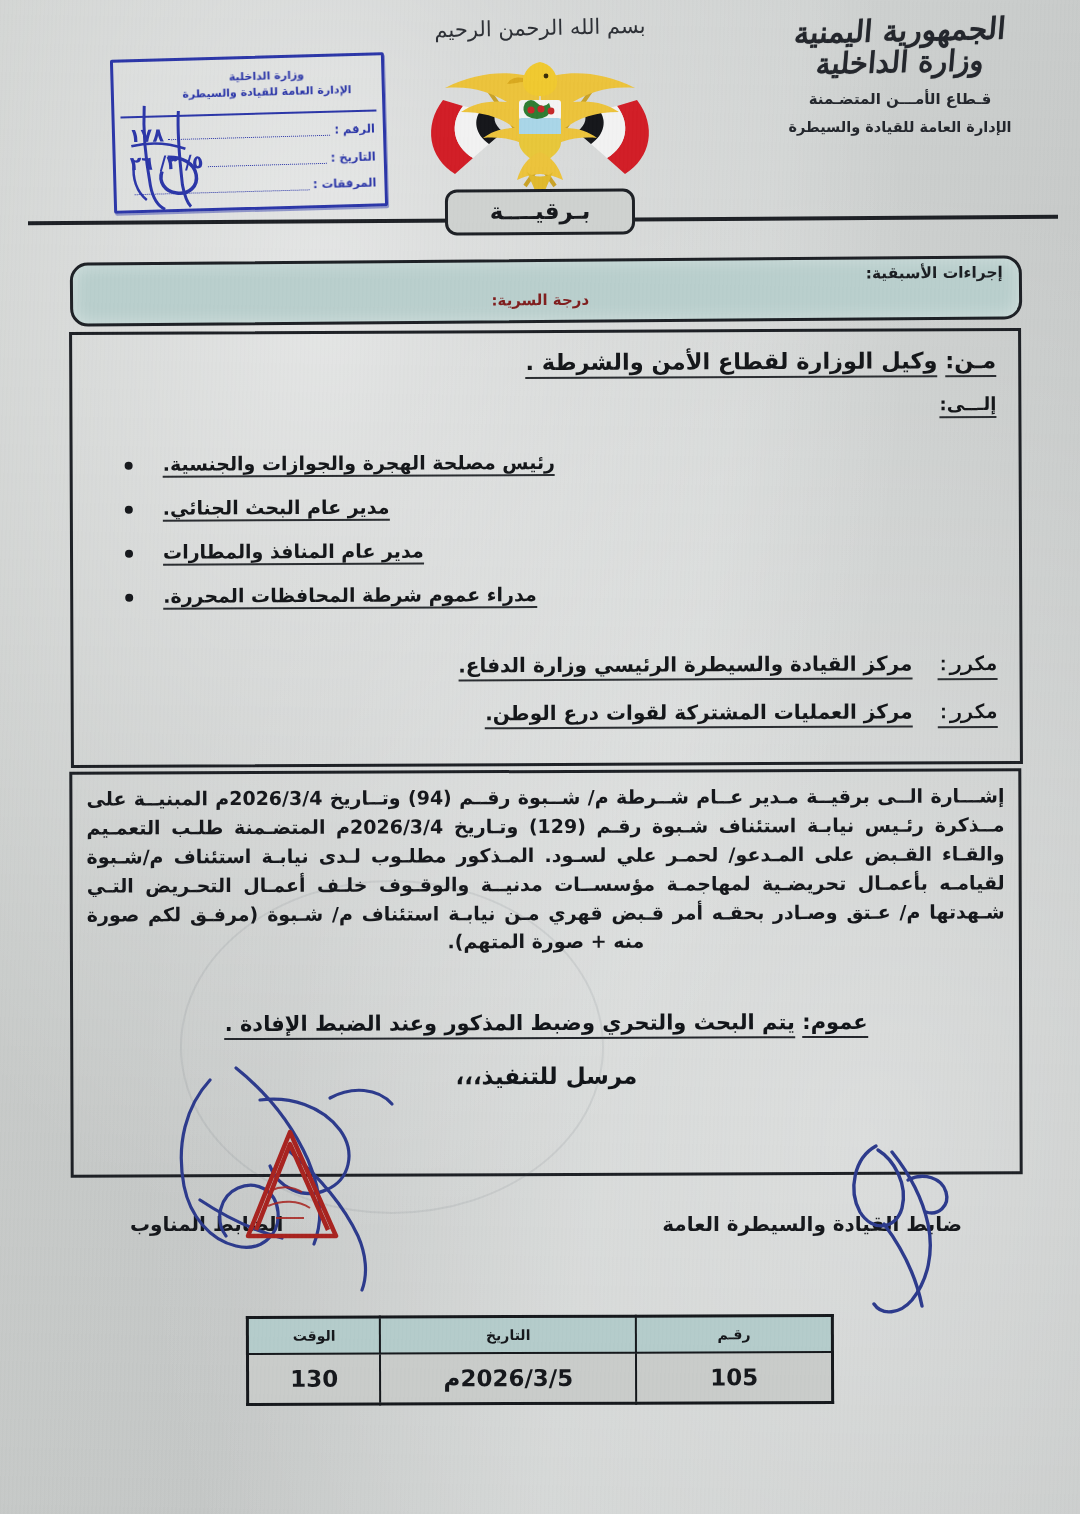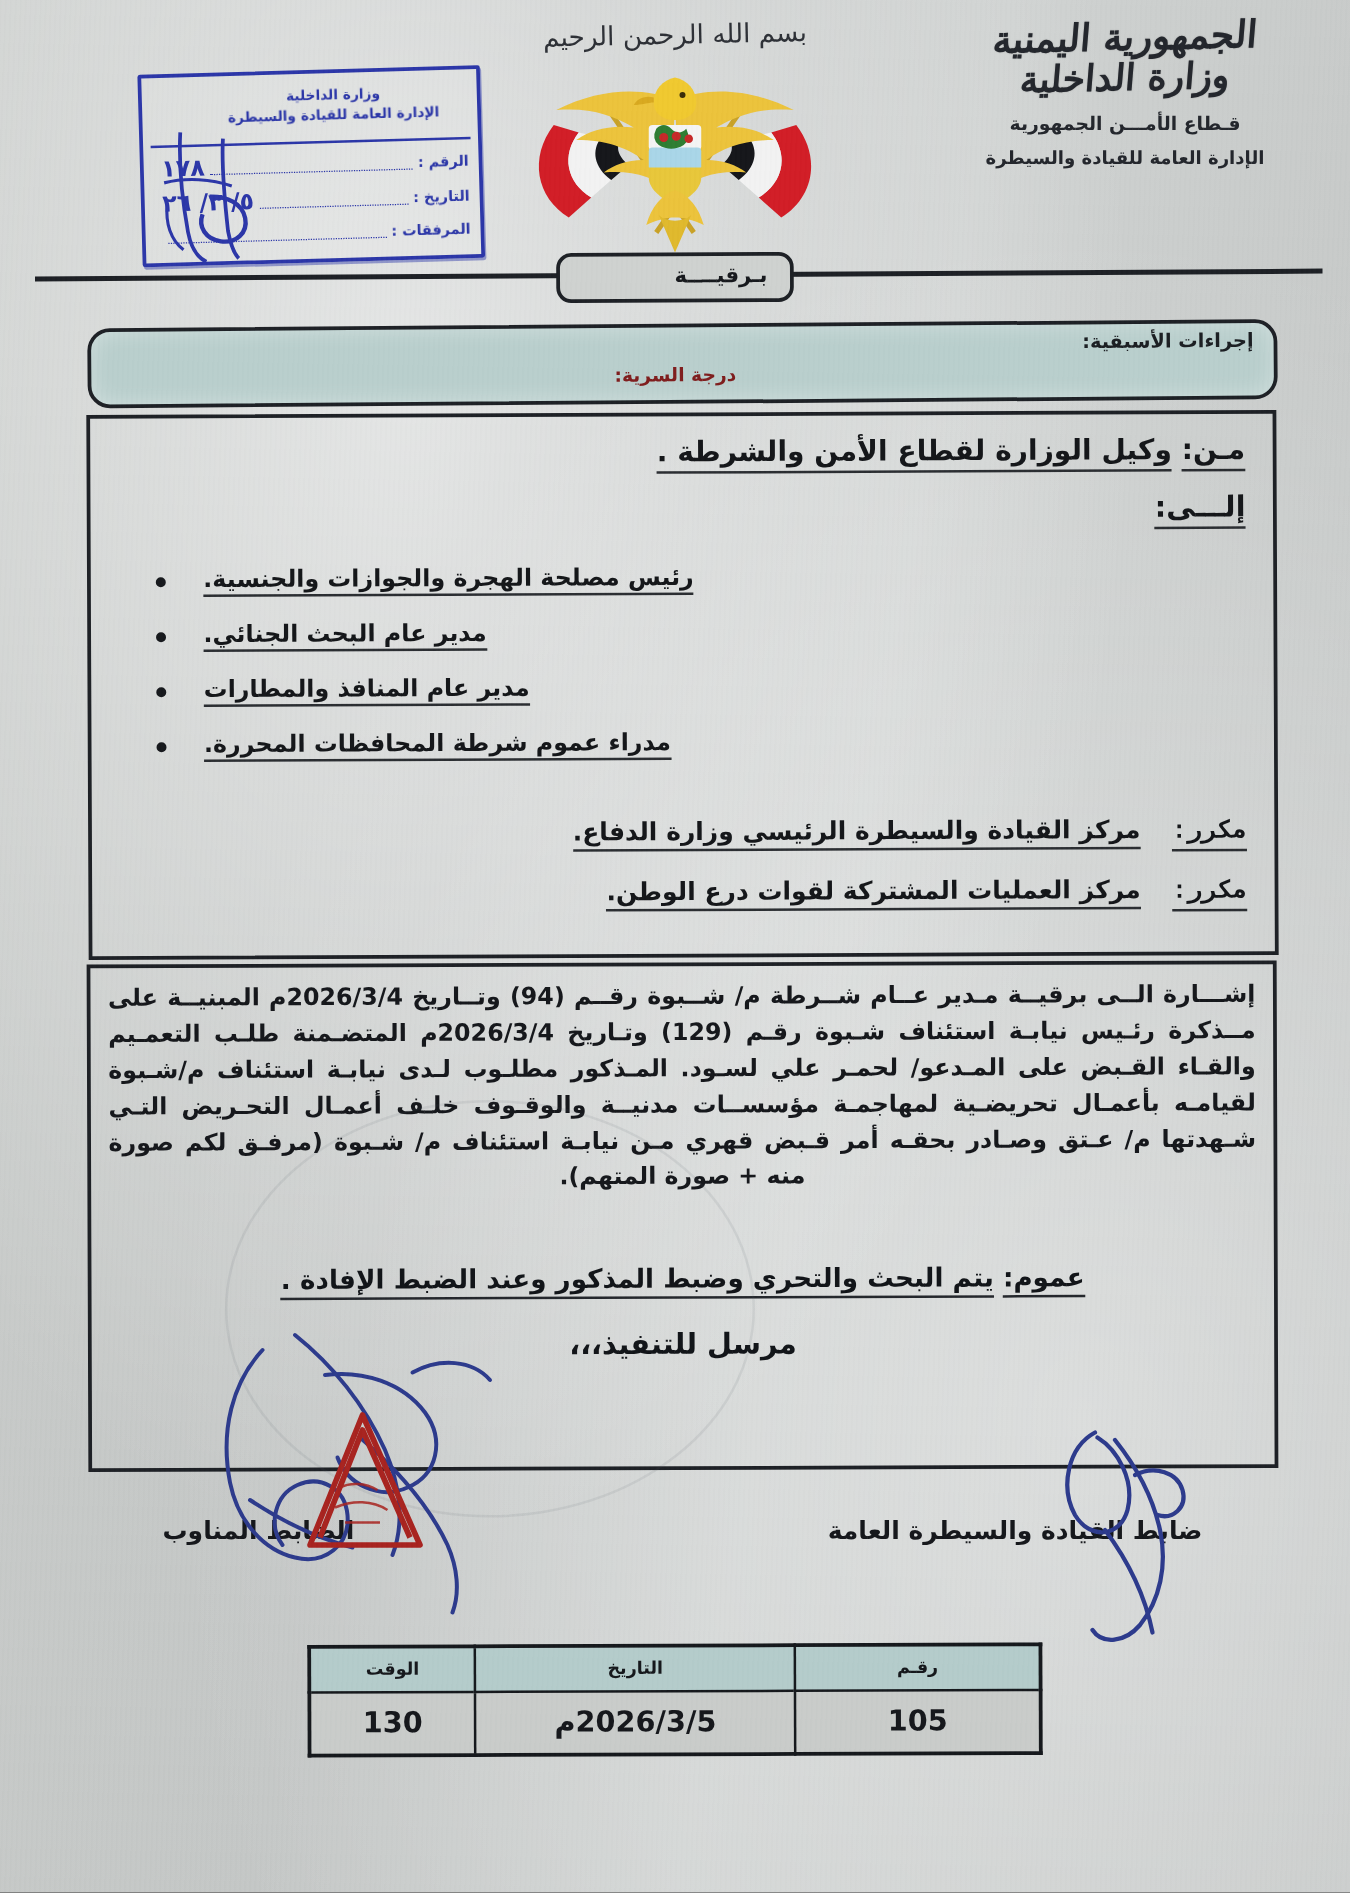--- a/index.html
+++ b/index.html
@@ -169,29 +169,30 @@
     position: absolute;
     top: 218px;
     left: 28px;
     right: 22px;
     height: 4px;
     background: #1d2025;
     transform: rotate(-0.35deg);
   }
   .title-chip {
     position: absolute;
-    top: 202px;
+    top: 189px;
     left: 50%;
     transform: translateX(-50%) rotate(-0.3deg);
     min-width: 148px;
     padding: 6px 18px 8px;
+    text-align: center;
     background: #cfd2d0;
     border: 3px solid #1d2025;
     border-radius: 12px;
-    font-size: 17px;
+    font-size: 23px;
     font-weight: bold;
     color: #16181c;
     letter-spacing: 1px;
   }
 
   
   .prio-bar {
     position: absolute;
     top: 259px;
     left: 70px;
@@ -236,21 +237,21 @@
     color: #141619;
     font-weight: bold;
     white-space: nowrap;
   }
   .line-from {
     top: 16px;
     font-size: 22.5px;
   }
   .line-to {
     top: 62px;
-    font-size: 23px;
+    font-size: 18px;
   }
   .ul {
     border-bottom: 2px solid #2a2d31;
     padding-bottom: 2px;
   }
   .lbl-wide { letter-spacing: 2px; }
 
   .recipients {
     position: absolute;
     top: 118px;
@@ -444,21 +445,21 @@
         <circle cx="126" cy="69" r="3.6" fill="#c62828"></circle>
         <circle cx="136" cy="71" r="3.4" fill="#c62828"></circle>
 
         <path d="M125 112 C114 116 106 126 102 140 C110 136 118 134 125 134 C132 134 140 136 148 140 C144 126 136 116 125 112 Z" fill="#ecc33b"></path>
         <path d="M112 132 L125 162 L138 132 C132 138 118 138 112 132 Z" fill="#e0b92c"></path>
       </svg>
 
       <div class="org-block">
         <div class="org-line1">الجمهورية اليمنية</div>
         <div class="org-line2">وزارة الداخلية</div>
-        <div class="org-sector">قـطاع الأمـــن الجمهورية</div>
+        <div class="org-sector">قـطاع الأمـــن المتضـمنة</div>
         <div class="org-dept">الإدارة العامة للقيادة والسيطرة</div>
       </div>
 
       <div class="stamp">
         <div class="stamp-title">
           <span>وزارة الداخلية</span><br>
           <span>الإدارة العامة للقيادة والسيطرة</span>
         </div>
         <div class="stamp-rule"></div>
 

